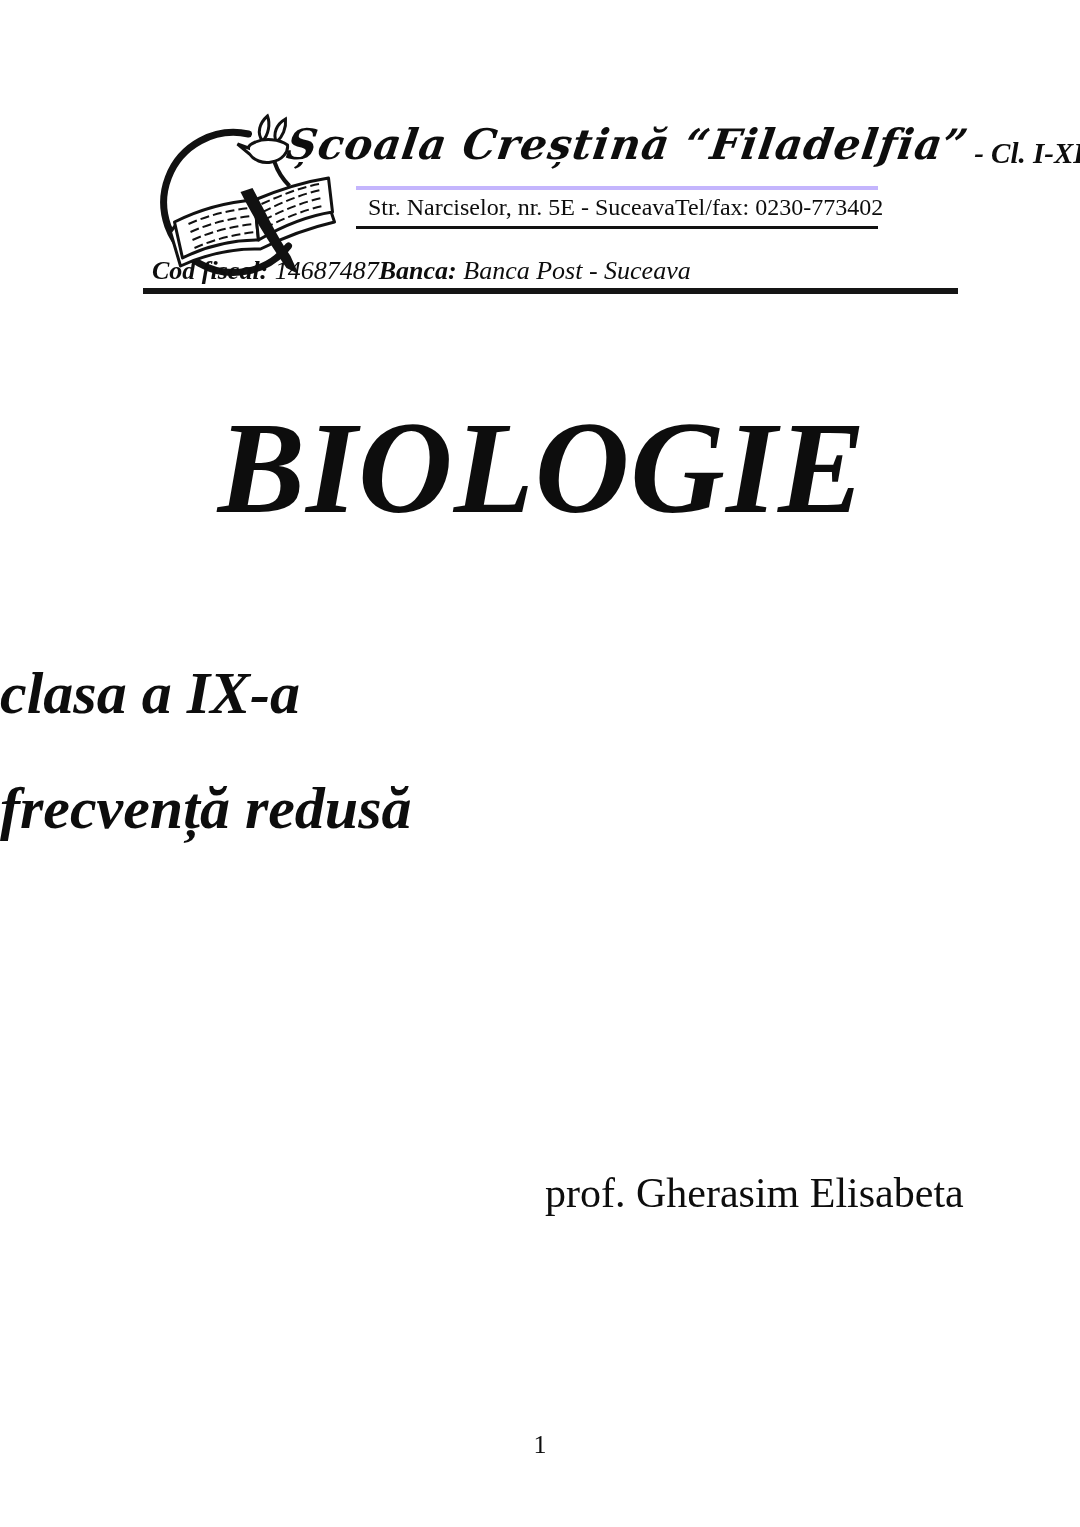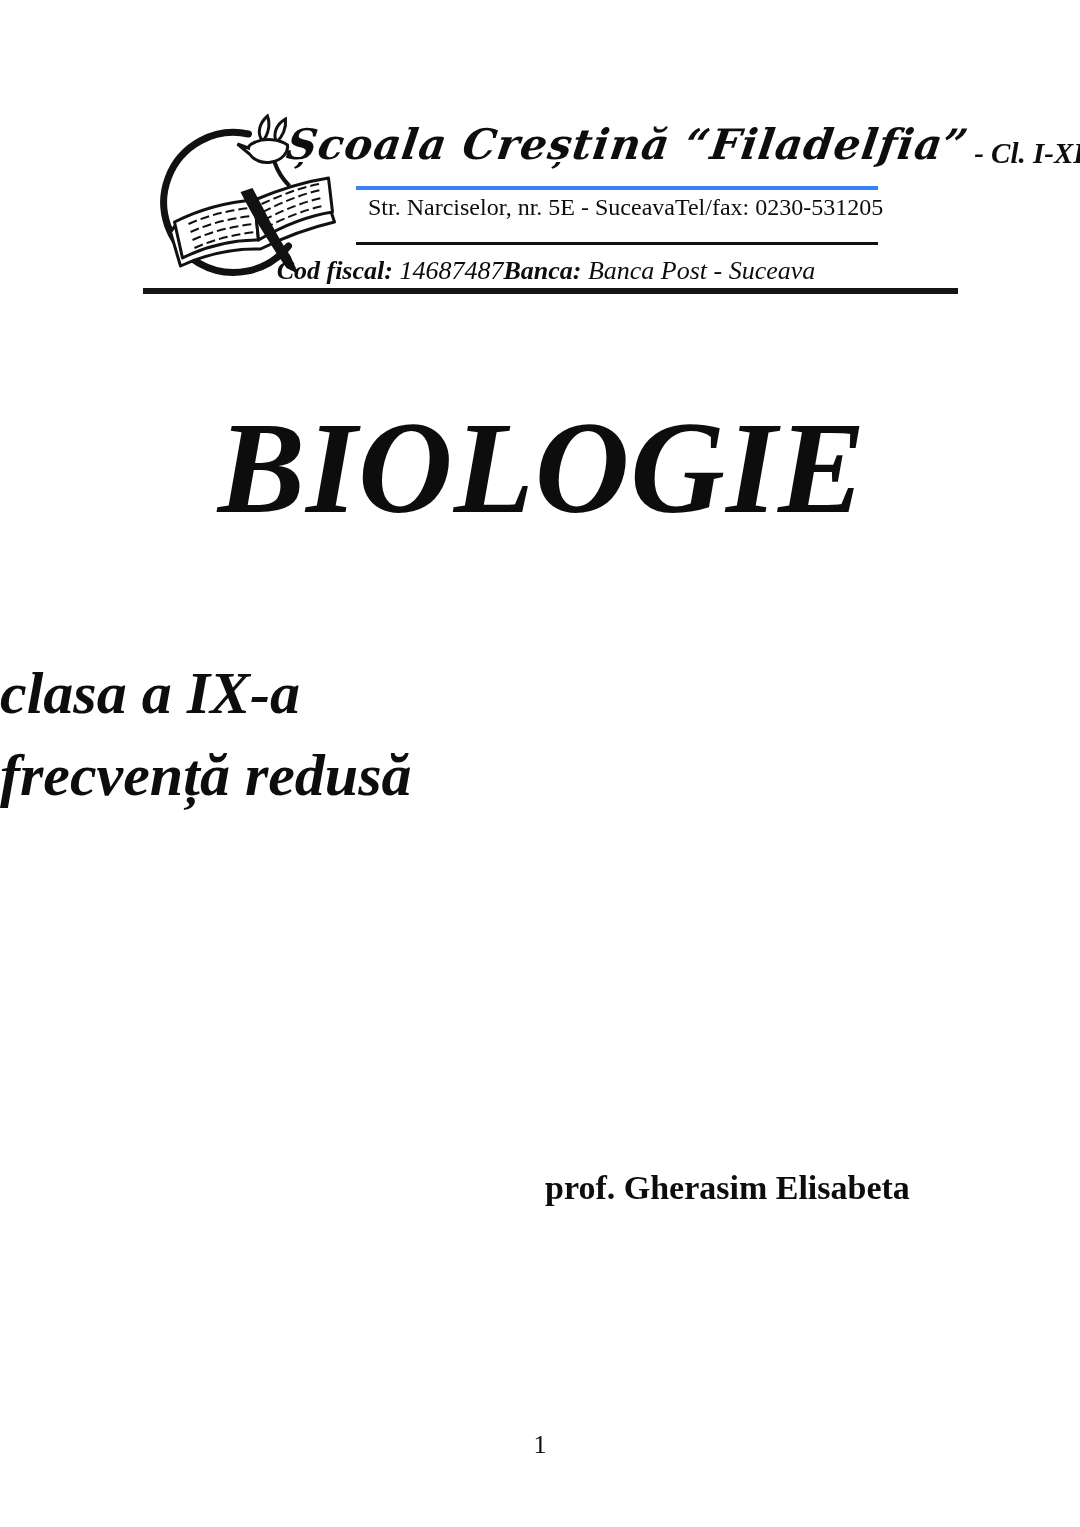--- a/index.html
+++ b/index.html
@@ -46,34 +46,34 @@
     font-size: 29px;
     margin-left: 6px;
     position: relative;
     top: 4px;
   }
   .address-box {
     position: absolute;
     left: 356px;
     top: 186px;
     width: 522px;
-    border-top: 4px solid #3b82f6;
+    border-top: 4px solid #c4b5fd;
     border-bottom: 3px solid #111;
-    padding: 3px 12px 21px 12px;
+    padding: 3px 12px 5px 12px;
     font-size: 24px;
     line-height: 28px;
   }
   .address-row { display: flex; justify-content: space-between; white-space: pre; }
   .fiscal-row {
     position: absolute;
     left: 152px;
     top: 256px;
     width: 788px;
     display: flex;
-    justify-content: center;
+    justify-content: flex-start;
     font-size: 26px;
     font-style: italic;
     white-space: nowrap;
   }
   .fiscal-label { font-weight: 700; }
   .thick-rule {
     position: absolute;
     left: 143px;
     top: 288px;
     width: 815px;
@@ -97,27 +97,27 @@
     position: absolute;
     left: 0;
     width: 1024px;
     text-align: left;
     font-size: 60px;
     font-weight: 700;
     font-style: italic;
     line-height: 1.1;
   }
   .subtitle-1 { top: 660px; }
-  .subtitle-2 { top: 742px; }
+  .subtitle-2 { top: 775px; }
   .author-line {
     position: absolute;
     left: 545px;
     top: 1169px;
-    font-size: 34px;
-    font-weight: 700;
+    font-size: 42px;
+    font-weight: 400;
     white-space: nowrap;
   }
   .page-number {
     position: absolute;
     left: 0; right: 0;
     top: 1430px;
     text-align: center;
     font-size: 26px;
   }
 </style>
@@ -154,21 +154,21 @@
       </g>
     </svg>
 
     <div class="school-name-row">
       <span class="school-name-script">Școala Creștină “Filadelfia”</span><span class="school-name-suffix">- Cl. I-XII</span>
     </div>
 
     <div class="address-box">
       <div class="address-row">
         <span>Str. Narciselor, nr. 5E - Suceava</span>
-        <span>Tel/fax: 0230-531205</span>
+        <span>Tel/fax: 0230-773402</span>
       </div>
     </div>
 
     <div class="fiscal-row">
       <span><span class="fiscal-label">Cod fiscal:</span> <span>14687487</span></span>
       <span><span class="fiscal-label">Banca:</span> <span>Banca Post - Suceava</span></span>
     </div>
 
     <div class="thick-rule"></div>
   </div>

